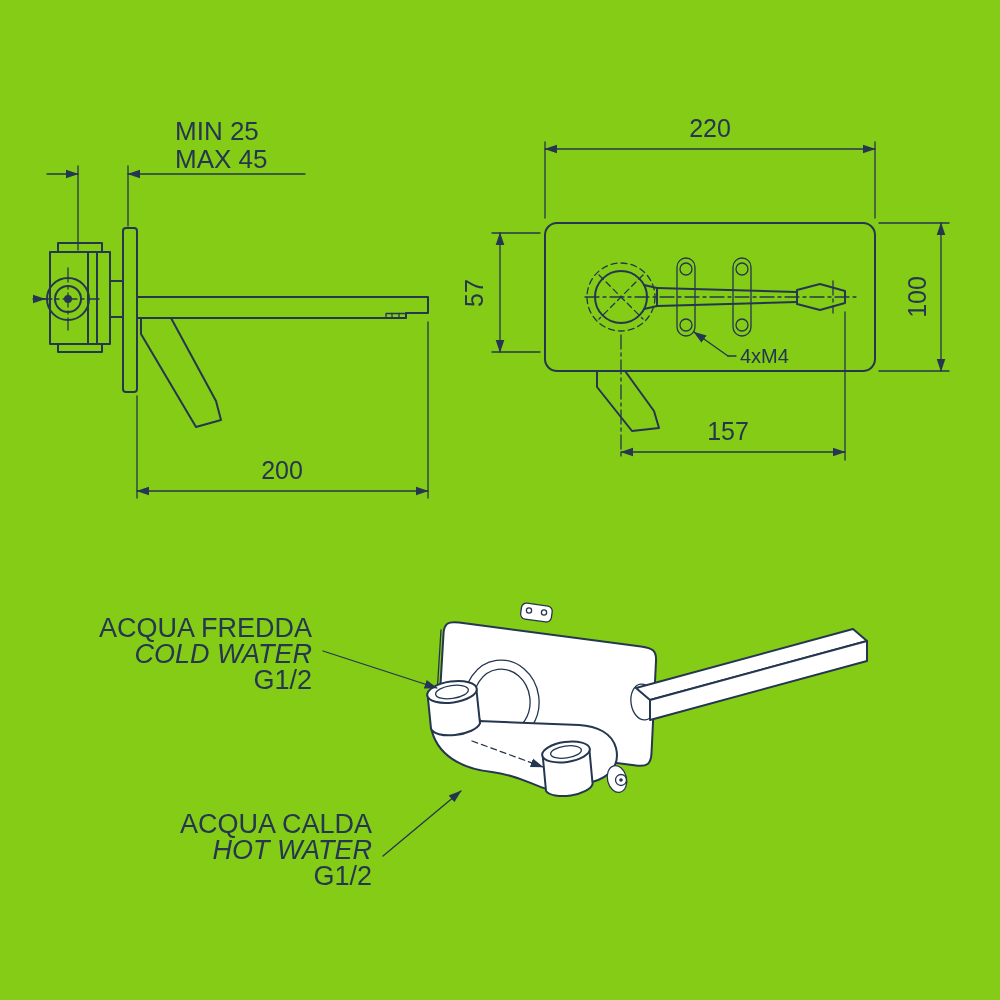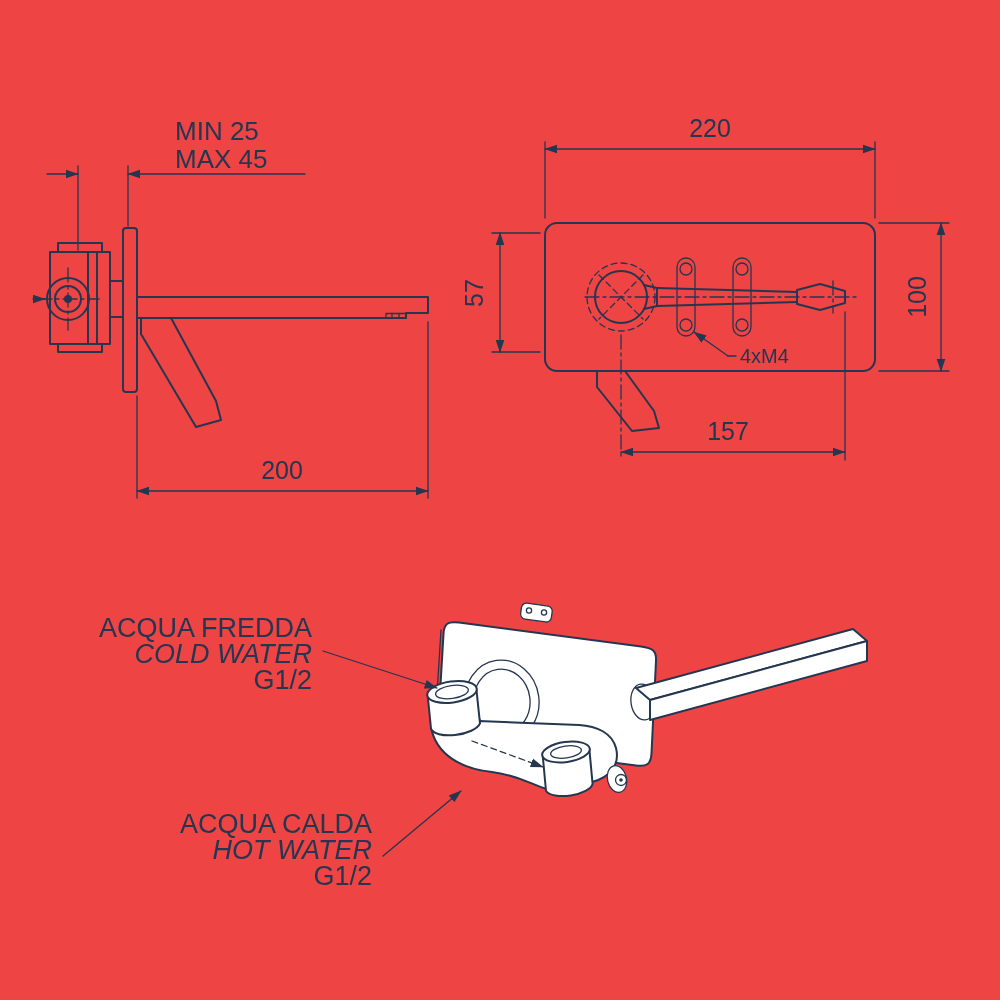--- a/index.html
+++ b/index.html
@@ -1,16 +1,16 @@
 <!DOCTYPE html>
 <html><head>
 <meta charset="utf-8">
 <style>
   html,body{margin:0;padding:0;background:#ffffff;}
-  .sheet{position:relative;width:1000px;height:1000px;background:#ef4444;overflow:hidden;}
+  .sheet{position:relative;width:1000px;height:1000px;background:#84cc16;overflow:hidden;}
   svg{display:block;color:#253650;}
   svg text{fill:#253650;stroke:none;font-family:"Liberation Sans",sans-serif;}
   .it{font-style:italic;}
   .outl{stroke:currentColor;stroke-width:2;fill:none;stroke-linejoin:round;stroke-linecap:round;}
   .thin{stroke:currentColor;stroke-width:1.3;fill:none;stroke-linejoin:round;stroke-linecap:round;}
   .w{fill:#ffffff;}
   .ink{fill:#253650;}
   .dash{stroke-dasharray:6 4;}
   .cdash{stroke-dasharray:14 4 3 4;}
 </style>

